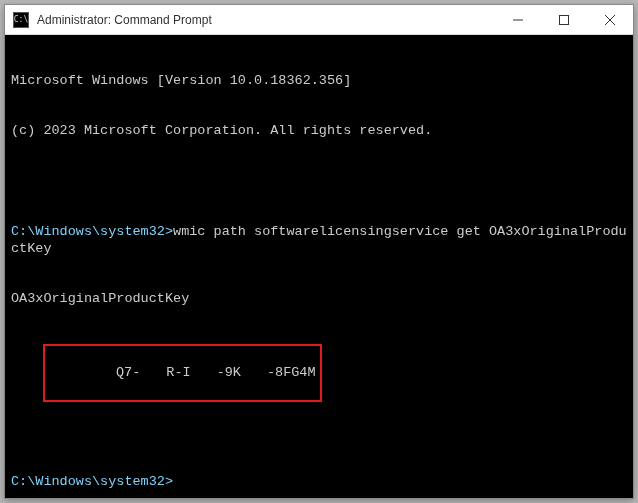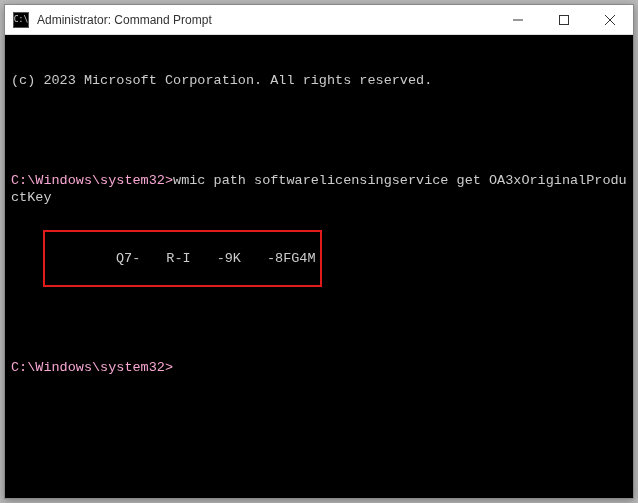--- a/index.html
+++ b/index.html
@@ -68,28 +68,28 @@
       padding: 4px 6px;
       font-size: 13.5px;
       line-height: 1.25;
       overflow: hidden;
       white-space: pre-wrap;
       word-break: break-all;
       position: relative;
     }
     .line { display: block; }
     .prompt-line { display: block; }
-    .prompt { color: #f9a8d4; margin-top: 40px; }
+    .prompt { color: #7dd3fc; margin-top: 40px; }
     .cmd { color: #ccc; }
     .output-header { color: #ccc; }
     .highlight-box {
       border: 2px solid #e11b1b;
       padding: 1px 4px;
       display: inline-block;
-      margin-top: 6px;
+      margin-top: 19px;
       margin-bottom: 6px;
     }
     .product-key { color: #ccc; }
     .redact {
       display: inline-block;
       width: 26px;
       height: 14px;
       background: #000;
       vertical-align: -2px;
     }
@@ -120,23 +120,25 @@
       <div class="win-btn close" title="Close">
         <svg viewBox="0 0 10 10">
             <line x1="0" y1="0" x2="10" y2="10" stroke="#333" stroke-width="1"></line>
             <line x1="10" y1="0" x2="0" y2="10" stroke="#333" stroke-width="1"></line>
           </svg>
       </div>
     </div>
   </div>
 
   <div class="terminal">
+    <span class="line">Microsoft Windows [Version 10.0.18362.356]</span>
     <span class="line">(c) 2023 Microsoft Corporation. All rights reserved.</span>
     <div class="blank"></div>
     <span class="prompt-line"><span class="prompt">C:\Windows\system32&gt;</span><span class="cmd">wmic path softwarelicensingservice get OA3xOriginalProductKey</span></span>
+    <span class="line output-header">OA3xOriginalProductKey</span>
     <span class="highlight-box">
       <span class="product-key"><span class="redact short"></span><span>Q7</span>-<span class="redact"></span><span>R-I</span><span class="redact"></span>-<span>9K</span><span class="redact"></span>-<span>8FG4M</span></span>
     </span>
     <div class="blank"></div>
     <span class="prompt-line"><span class="prompt">C:\Windows\system32&gt;</span></span>
   </div>
 
 </div>
 
 </body></html>

